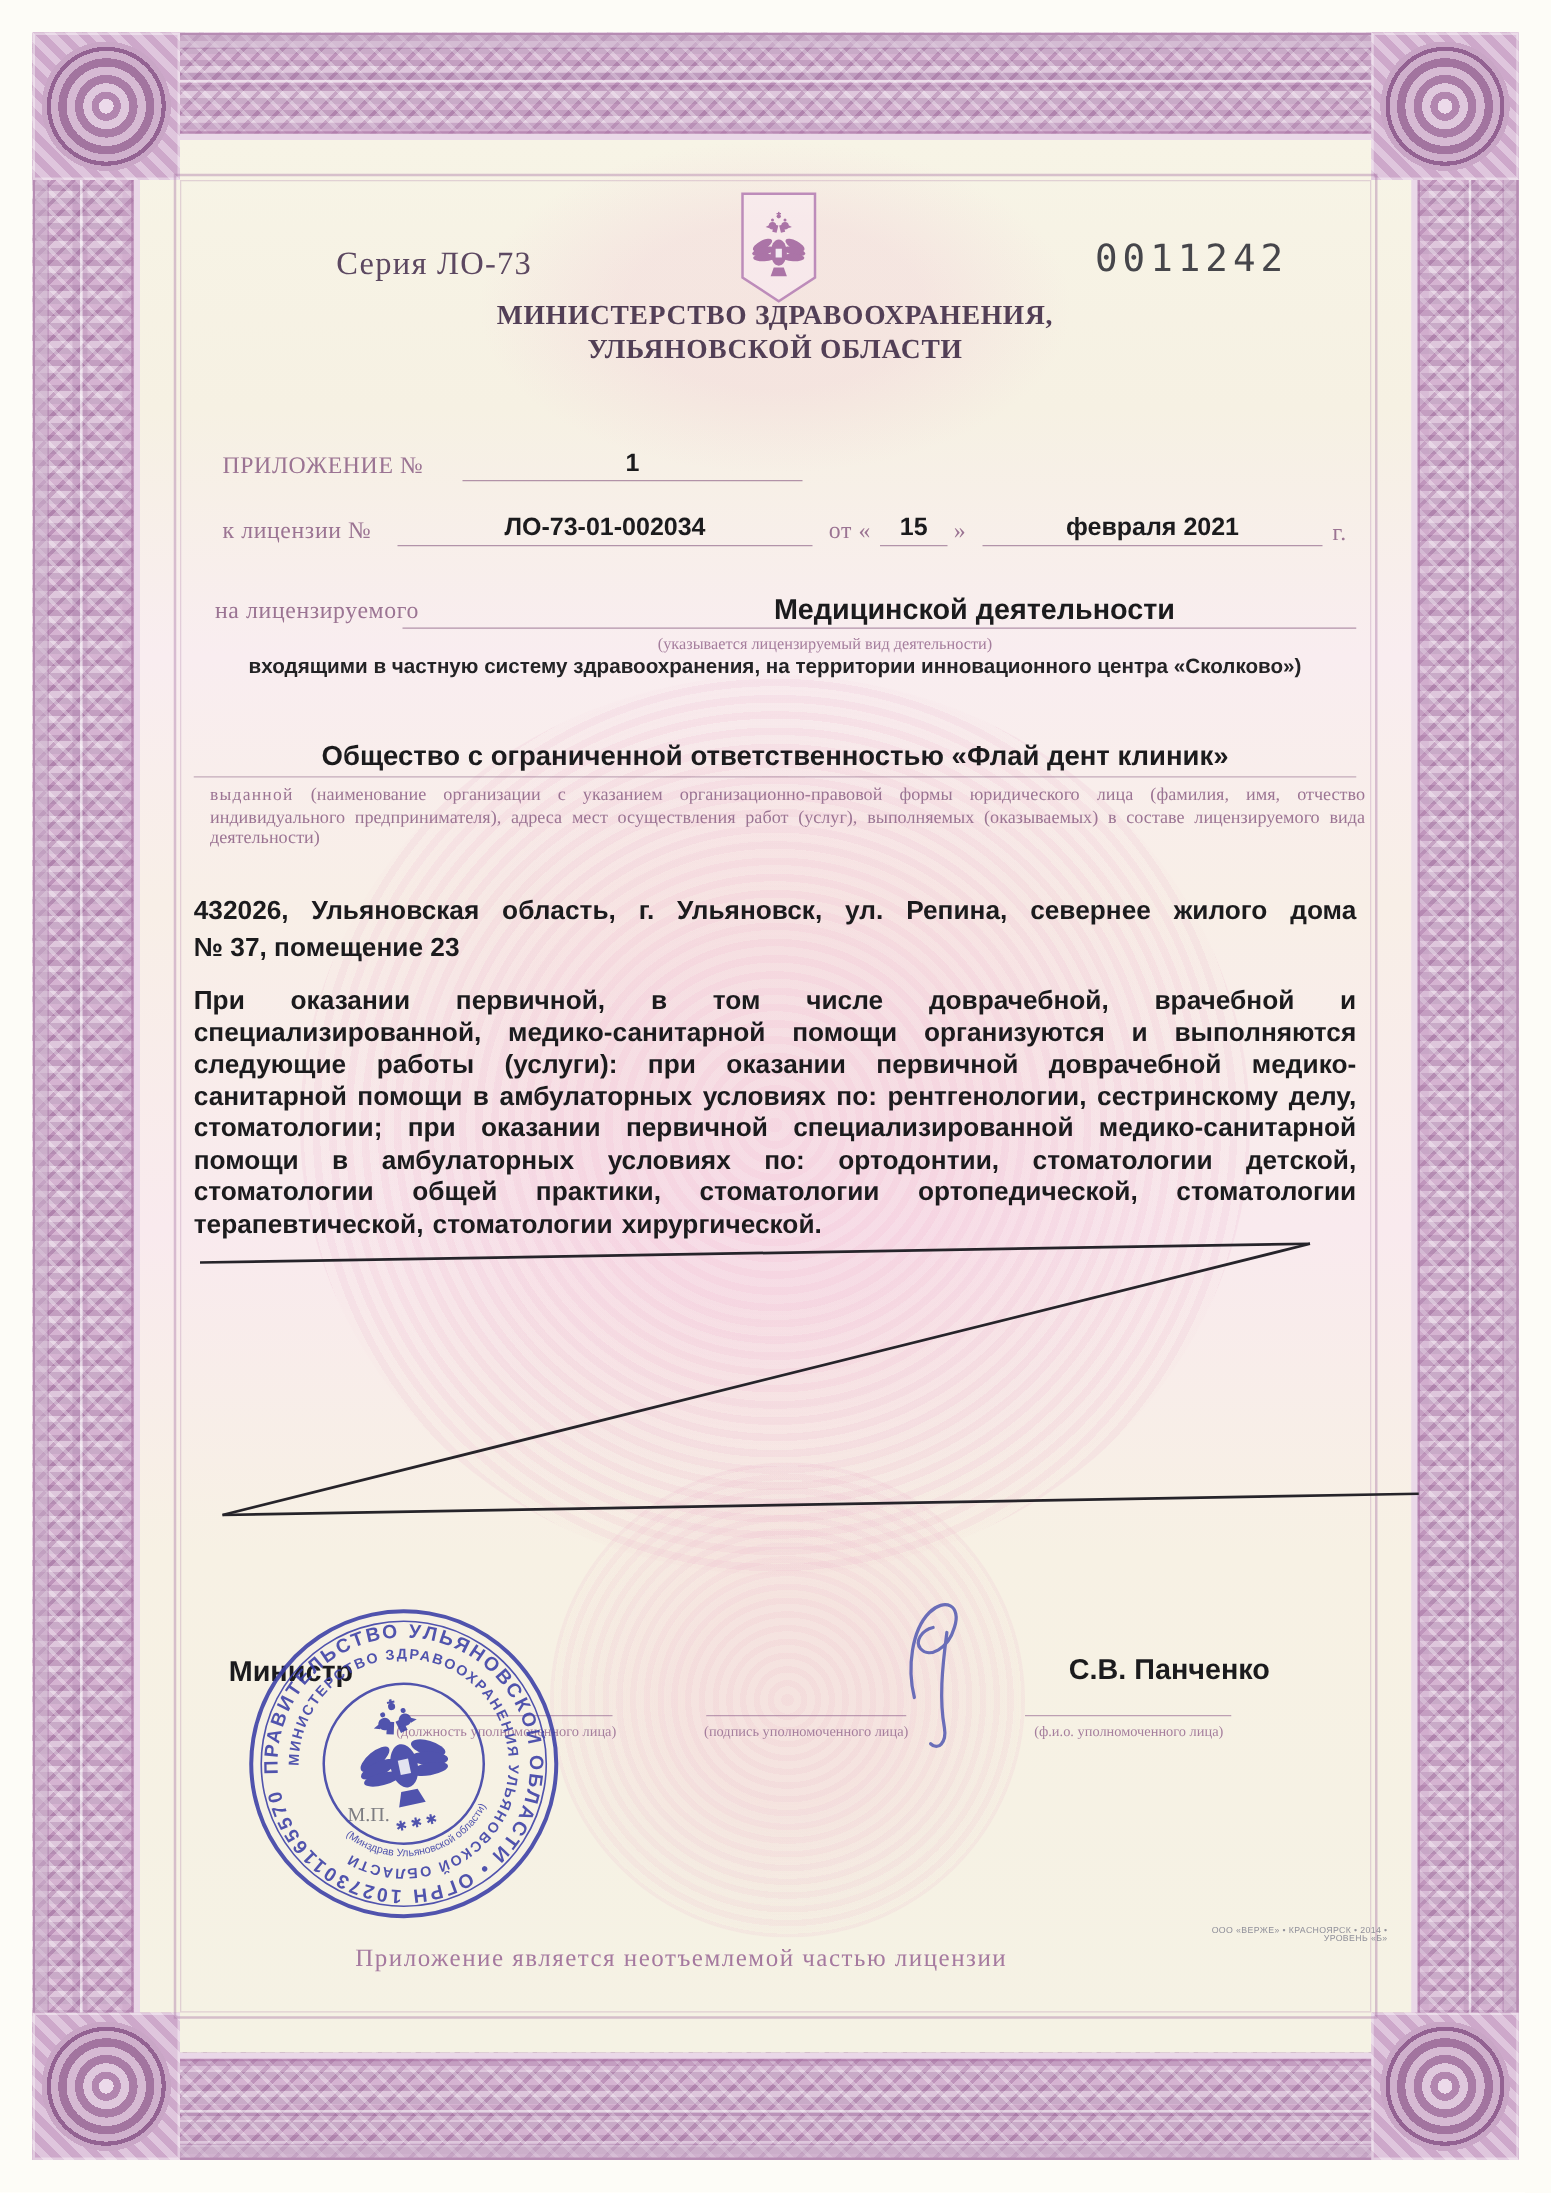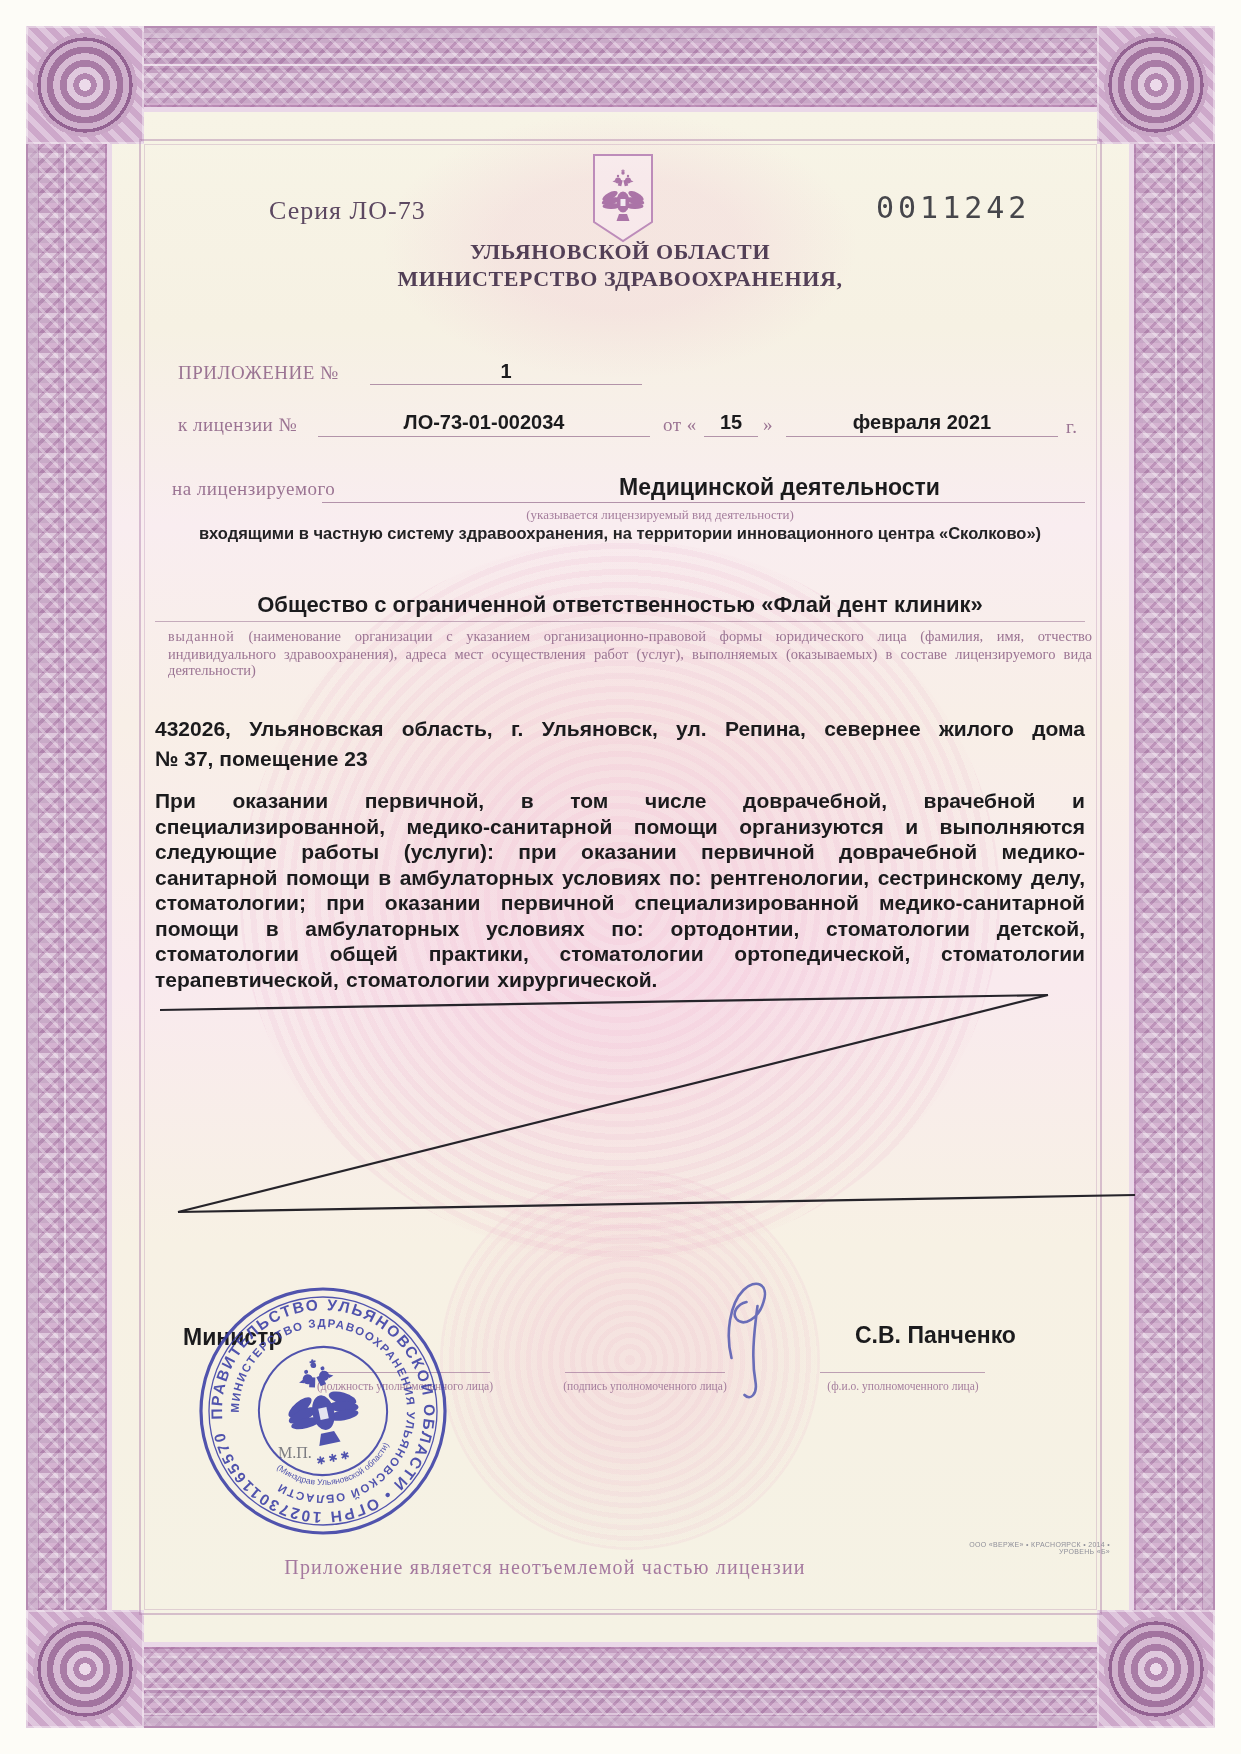--- a/index.html
+++ b/index.html
@@ -107,22 +107,22 @@
   <div class="abs series">Серия ЛО-73</div>
 
   <svg class="abs" style="left:590px;top:152px" width="66" height="92" viewBox="0 0 66 92">
     <path d="M4,3 H62 V70 L33,89 L4,70 Z" fill="rgba(250,236,245,.5)" stroke="#bd8cba" stroke-width="2"></path>
     <use href="#eagle" x="8" y="6" width="50" height="74" fill="#ab74a7"></use>
   </svg>
 
   <div class="abs serial">0011242</div>
 
   <div class="abs ministry">
+    <div>МИНИСТЕРСТВО ЗДРАВООХРАНЕНИЯ,</div>
     <div>УЛЬЯНОВСКОЙ ОБЛАСТИ</div>
-    <div>МИНИСТЕРСТВО ЗДРАВООХРАНЕНИЯ,</div>
   </div>
 
   <div class="abs serif-label" style="left:178px;top:362px">ПРИЛОЖЕНИЕ  №</div>
   <div class="uline" style="left:370px;top:384px;width:272px"></div>
   <div class="abs blacksans" style="left:370px;top:360px;width:272px;text-align:center;font-size:20px">1</div>
 
   <div class="abs serif-label" style="left:178px;top:414px">к лицензии  №</div>
   <div class="uline" style="left:318px;top:436px;width:332px"></div>
   <div class="abs blacksans" style="left:318px;top:411px;width:332px;text-align:center;font-size:20px">ЛО-73-01-002034</div>
   <div class="abs serif-label" style="left:663px;top:414px">от «</div>
@@ -140,21 +140,21 @@
 
   <div class="abs" style="left:155px;top:522px;width:930px;text-align:center;font-family:'Liberation Sans',sans-serif;font-weight:600;font-size:16.5px;color:#232325;line-height:22px">
     <div>входящими в частную систему здравоохранения, на территории инновационного центра «Сколково»)</div>
   </div>
 
   <div class="abs blacksans" style="left:155px;top:592px;width:930px;text-align:center;font-size:22px">Общество с ограниченной ответственностью «Флай дент клиник»</div>
   <div class="uline" style="left:155px;top:621px;width:930px;border-bottom-color:rgba(155,116,147,.55)"></div>
 
   <div class="abs justify" style="left:168px;top:628px;width:924px;font-size:14.5px;line-height:16.5px;color:#9b7493">
     <span style="font-size:14px;letter-spacing:1px">выданной</span>
-    <span>(наименование организации с указанием организационно-правовой формы юридического лица (фамилия, имя, отчество индивидуального здравоохранения), адреса мест осуществления работ (услуг), выполняемых (оказываемых)  в составе лицензируемого вида деятельности)</span>
+    <span>(наименование организации с указанием организационно-правовой формы юридического лица (фамилия, имя, отчество индивидуального предпринимателя), адреса мест осуществления работ (услуг), выполняемых (оказываемых)  в составе лицензируемого вида деятельности)</span>
   </div>
 
   <div class="abs blacksans" style="left:155px;top:714px;width:930px;font-size:21px;line-height:30px">
     <div class="justify" style="text-align-last:justify">432026, Ульяновская область, г. Ульяновск, ул. Репина, севернее жилого дома</div>
     <div>№ 37, помещение 23</div>
   </div>
 
   <div class="abs blacksans justify" style="left:155px;top:788px;width:930px;font-size:21px;line-height:25.5px;word-spacing:1.5px">При оказании первичной, в том числе доврачебной, врачебной и специализированной, медико-санитарной помощи организуются и выполняются следующие работы (услуги): при оказании первичной доврачебной медико-санитарной помощи в амбулаторных условиях по: рентгенологии, сестринскому делу, стоматологии; при оказании первичной специализированной медико-санитарной помощи в амбулаторных условиях по: ортодонтии, стоматологии детской, стоматологии общей практики, стоматологии ортопедической, стоматологии терапевтической, стоматологии хирургической.</div>
 
   <svg class="abs" style="left:0;top:0" width="1241" height="1754">

